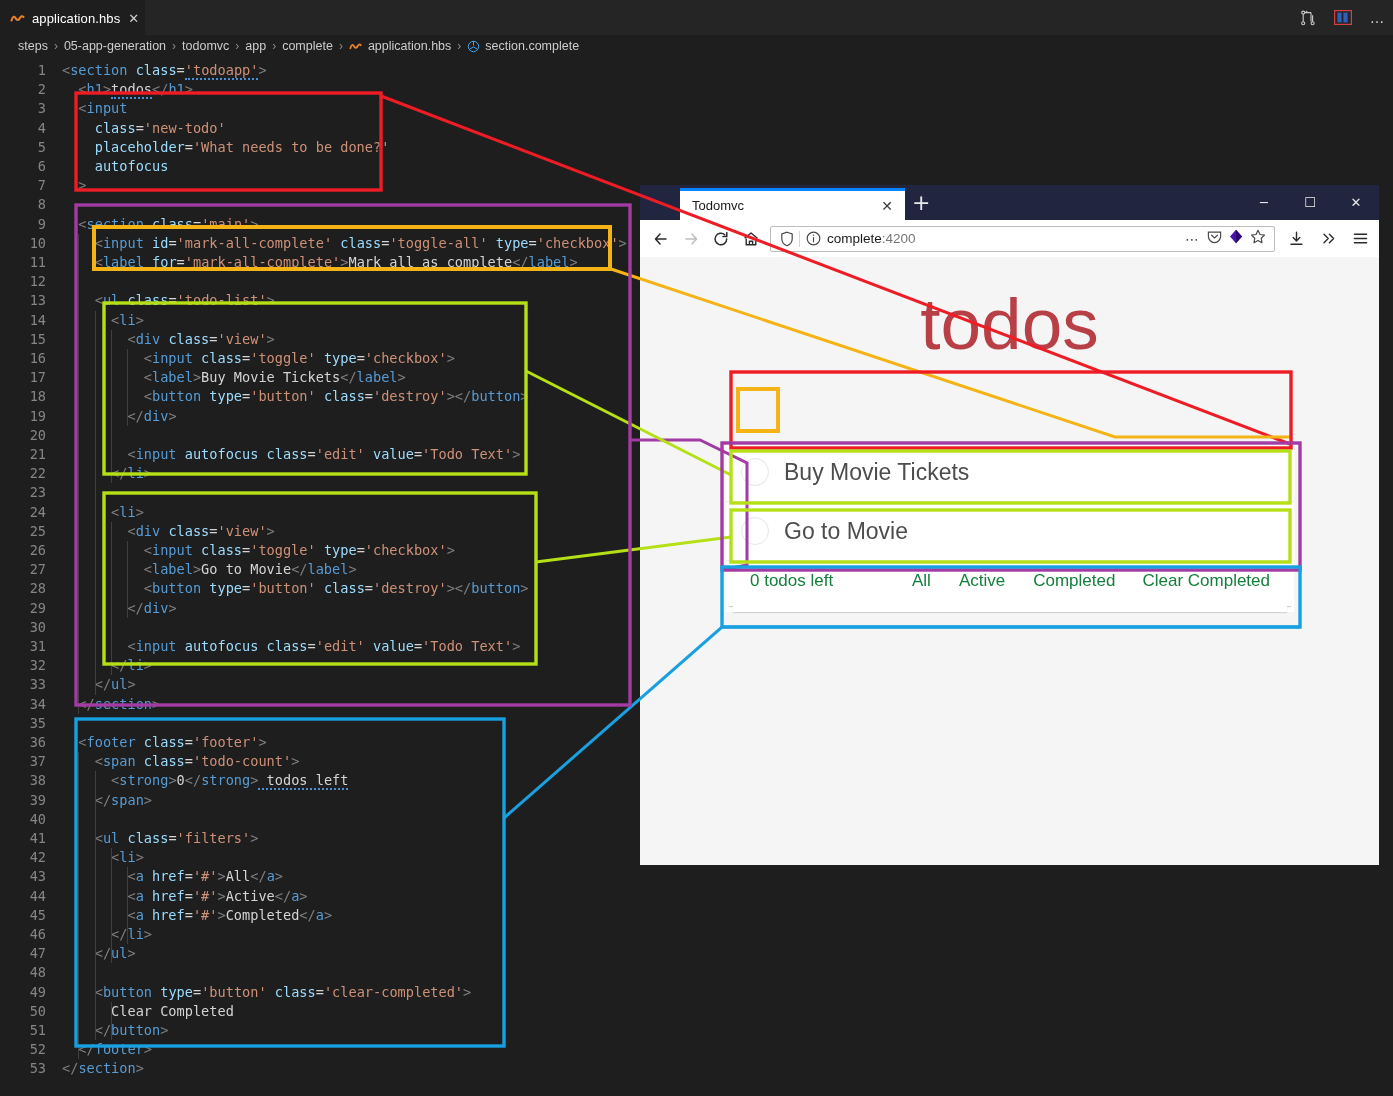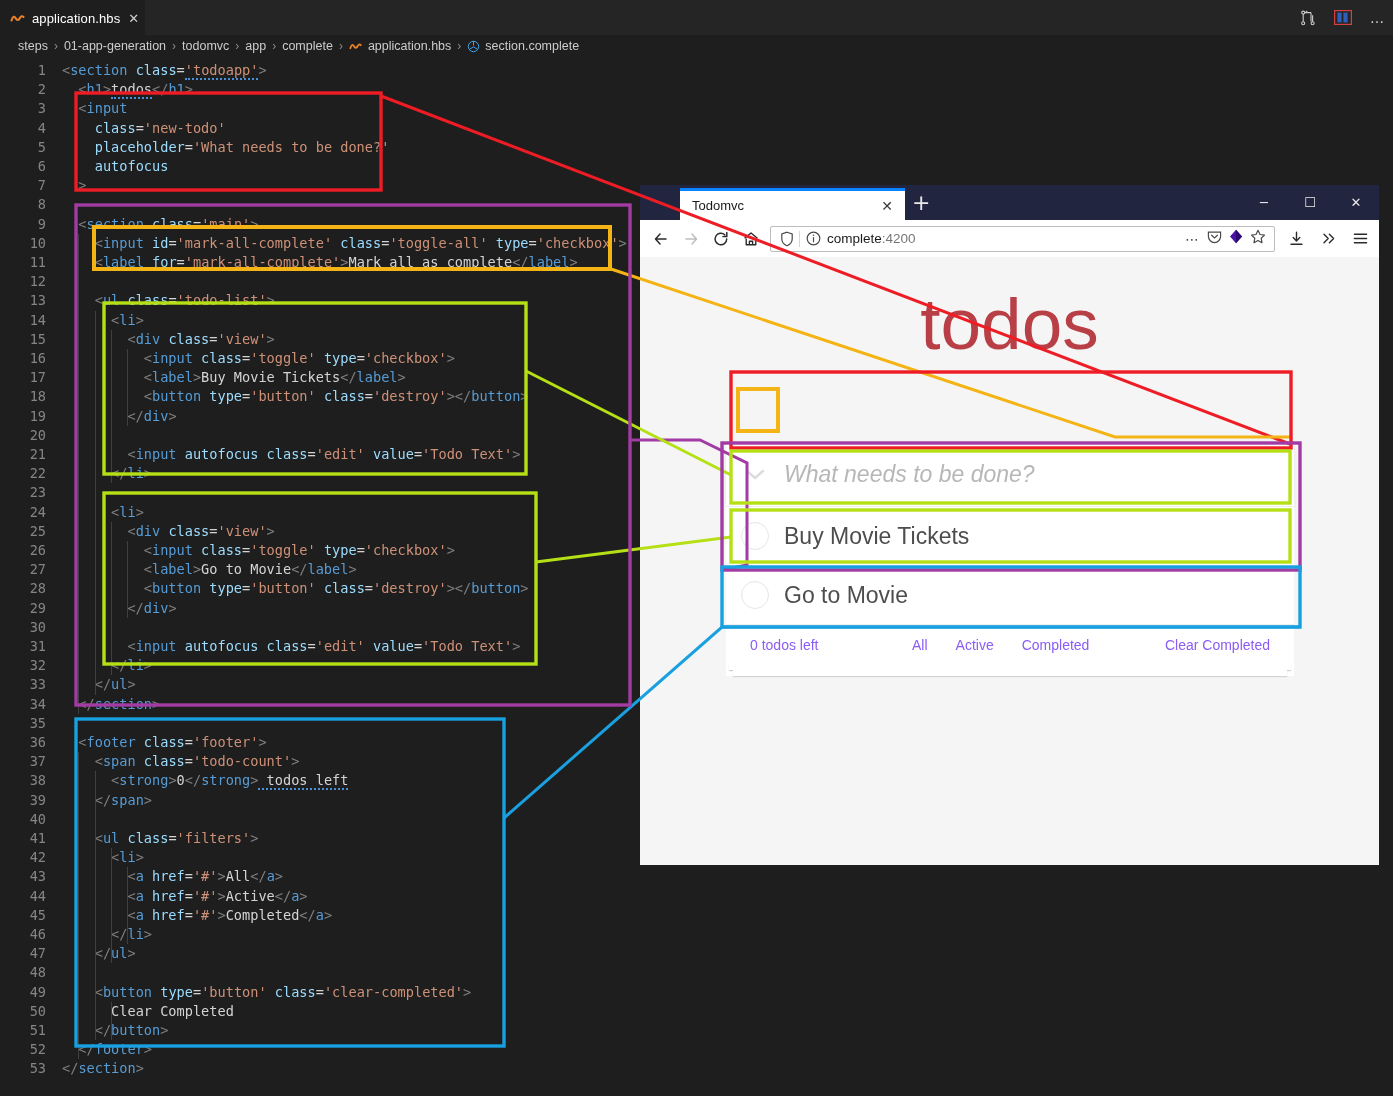--- a/index.html
+++ b/index.html
@@ -103,21 +103,21 @@
   .todoapp-box { position:absolute; left:86px; top:185px; width:568px; background:#fff; }
   .newtodo-row { height:64px; background:#ffffff; display:flex; align-items:center; box-shadow:0 2px 4px 0 rgba(0,0,0,0.06); }
   .toggle-all-ph { width:58px; display:flex; align-items:center; justify-content:center; color:#d9d9d9; }
   .newtodo-ph { font-size:23px; font-style:italic; color:#b7b7b7; font-family:"Liberation Sans", sans-serif; }
   .todo-item { height:59px; background:#fff; border-top:1px solid #ededed; display:flex; align-items:center; }
   .todo-check { width:58px; display:flex; align-items:center; justify-content:center; }
   .todo-check i { display:block; width:28px; height:28px; border:1px solid #e6e6e6; border-radius:50%; }
   .todo-label { font-size:23px; color:#4d4d4d; font-family:"Liberation Sans", sans-serif; }
   .todo-footer {
     height:40px; background:#fff; border-top:1px solid #ededed;
-    display:flex; align-items:center; font-size:14px; color:#8b5cf6;
+    display:flex; align-items:center; font-size:17px; color:#15803d;
     font-family:"Liberation Sans", sans-serif; position:relative;
   }
   .tf-count { position:absolute; left:24px; }
   .tf-filters { position:absolute; left:172px; width:280px; display:flex; gap:0; }
   .tf-filters span { padding:0 14px; }
   .tf-clear { position:absolute; right:24px; }
   .shadow-l1 { height:6px; margin:0 3px; background:#fff; box-shadow:0 1px 1px rgba(0,0,0,0.18); }
   .shadow-l2 { height:6px; margin:0 7px; background:#fff; box-shadow:0 1px 1px rgba(0,0,0,0.14); }
 </style>
 </head>
@@ -154,21 +154,21 @@
       <span class="tba" style="font-size:14px;letter-spacing:1px;">…</span>
     </div>
   </div>
 
   <div class="breadcrumb" id="breadcrumb">
       <span style="display: inline-flex; align-items: center;">
         <span class="crumb">steps</span>
       </span>
       <span class="sep">›</span>
       <span style="display: inline-flex; align-items: center;">
-        <span class="crumb">01-app-generation</span>
+        <span class="crumb">05-app-generation</span>
       </span>
       <span class="sep">›</span>
       <span style="display: inline-flex; align-items: center;">
         <span class="crumb">todomvc</span>
       </span>
       <span class="sep">›</span>
       <span style="display: inline-flex; align-items: center;">
         <span class="crumb">app</span>
       </span>
       <span class="sep">›</span>
@@ -289,28 +289,20 @@
             <path d="M2.4 4.3h12.2M2.4 8.5h12.2M2.4 12.7h12.2"></path>
           </svg>
       </span>
     </div>
   </div>
 
   <div class="br-content">
     <div class="todo-title">todos</div>
 
     <div class="todoapp-box">
-      <div class="newtodo-row">
-        <span class="toggle-all-ph">
-          <svg width="26" height="18" viewBox="0 0 26 18" fill="none" stroke="#dcdcdc" stroke-width="2.4" stroke-linecap="round" stroke-linejoin="round">
-              <path d="M5 6l8 7 8-7"></path>
-            </svg>
-        </span>
-        <span class="newtodo-ph">What needs to be done?</span>
-      </div>
 
       <div id="todo-list">
           <div class="todo-item">
             <span class="todo-check">
               <i></i>
             </span>
             <span class="todo-label">Buy Movie Tickets</span>
           </div>
           <div class="todo-item">
             <span class="todo-check">

